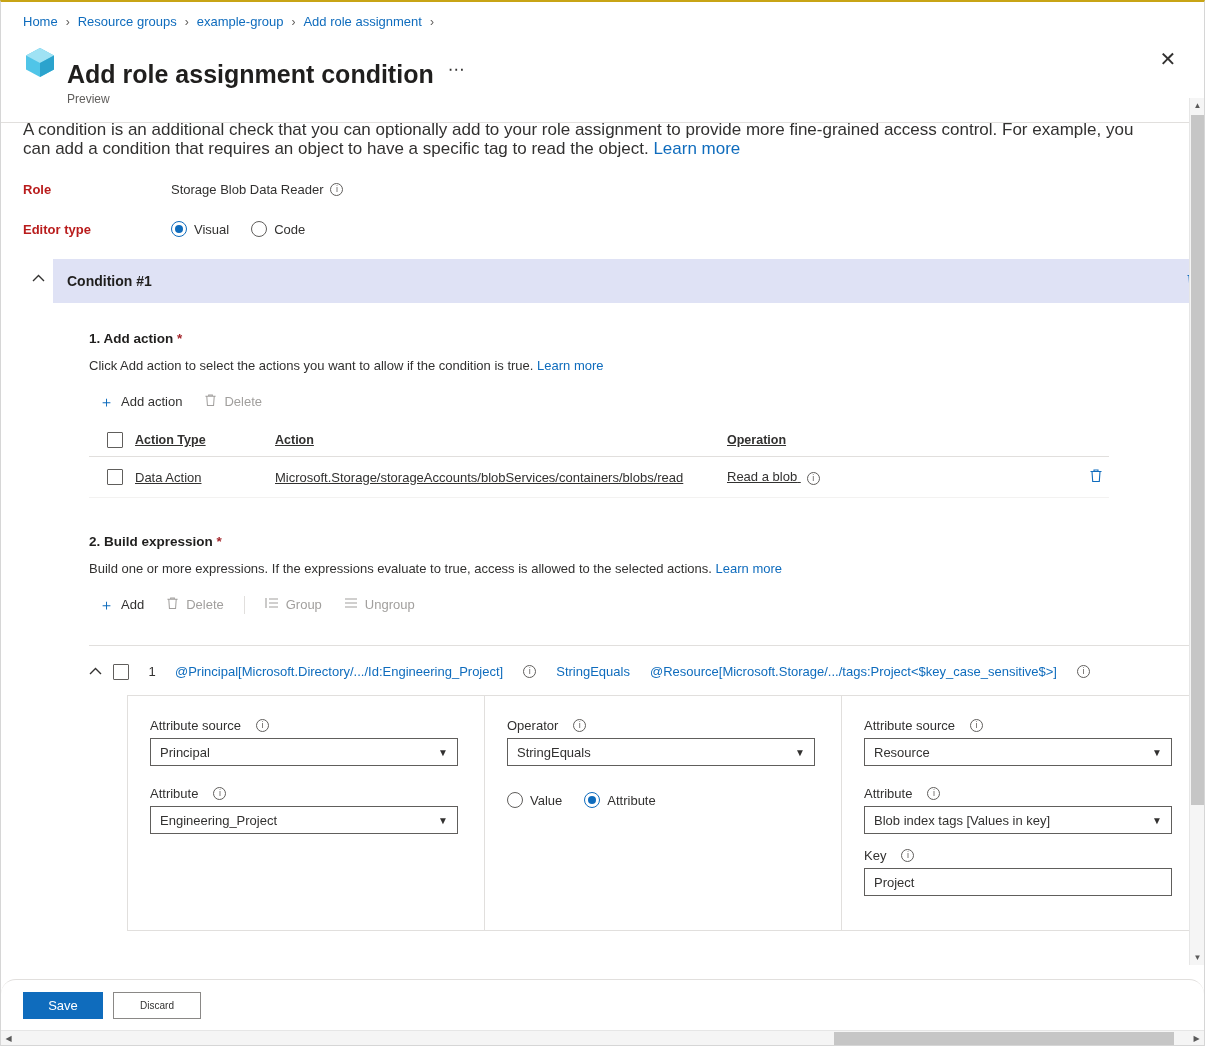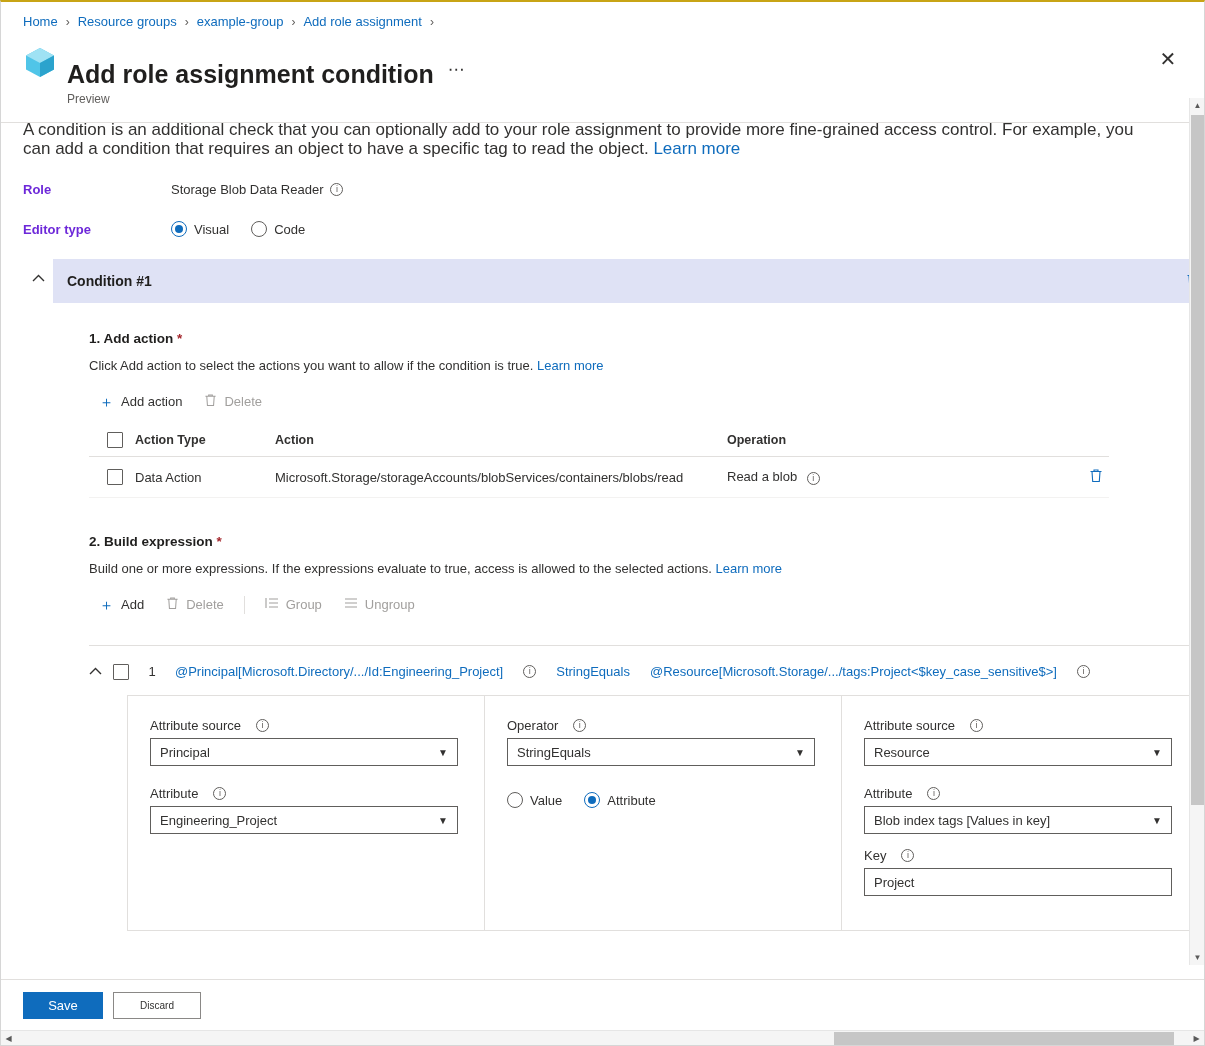--- a/index.html
+++ b/index.html
@@ -77,21 +77,21 @@
   .content { padding: 14px 22px 0 22px; }
   .intro {
     font-size: 17px; line-height: 19px; color: #323130;
     max-width: 1130px;
   }
   a.link { color: #0f6cbd; text-decoration: none; cursor: pointer; }
   .field-row {
     display: flex; align-items: center; margin-top: 24px;
   }
   .field-label {
-    width: 148px; font-weight: 700; font-size: 13px; color: #6d28d9;
+    width: 148px; font-weight: 700; font-size: 13px; color: #b91c1c;
   }
   .field-value { font-size: 13px; color: #323130; display: flex; align-items: center; gap: 7px;}
   .info-i {
     display: inline-block;
     width: 13px; height: 13px;
     border: 1px solid #605e5c; border-radius: 50%;
     color: #605e5c; font-size: 9px; line-height: 11px;
     text-align: center; font-style: normal; cursor: pointer;
     vertical-align: middle;
   }
@@ -137,21 +137,21 @@
   .cmd {
     display: flex; align-items: center; gap: 7px;
     padding: 6px 10px; font-size: 13px; color: #323130;
     cursor: pointer;
   }
   .cmd.disabled { color: #a19f9d; cursor: default; }
   .cmd .plus { color: #0f6cbd; font-size: 15px; line-height: 13px;}
   .cmd-sep { width: 1px; height: 18px; background: #e1dfdd; margin: 0 8px; }
   
   table.actions {
-    width: 1020px; border-collapse: collapse; margin-top: 8px;
+    width: 1020px; border-collapse: collapse; margin-top: 8px; text-decoration: underline;
   }
   table.actions th {
     text-align: left; font-size: 12.5px; font-weight: 700;
     color: #323130; padding: 8px 6px; border-bottom: 1px solid #e1dfdd;
   }
   table.actions td {
     font-size: 13px; padding: 11px 6px; border-bottom: 1px solid #f3f2f1;
     color: #323130;
   }
   .cbx {
@@ -213,20 +213,21 @@
   .gap20 { height: 20px; }
   .gap14 { height: 14px; }
   
   .footer {
     position: absolute; left: 0; right: 0; bottom: 14px;
     height: 52px;
     border-top: 1px solid #e1dfdd;
     background: #fff;
     display: flex; align-items: center; gap: 10px;
     padding: 0 22px;
+    border-radius: 15px;
   }
   .btn-primary {
     background: #0f6cbd; color: #fff; border: none;
     height: 27px; min-width: 80px; font-size: 13px;
     cursor: pointer; font-family: inherit;
   }
   .btn-default {
     background: #fff; color: #323130; border: 1px solid #8a8886;
     height: 27px; min-width: 88px; font-size: 10px;
     cursor: pointer; font-family: inherit;

